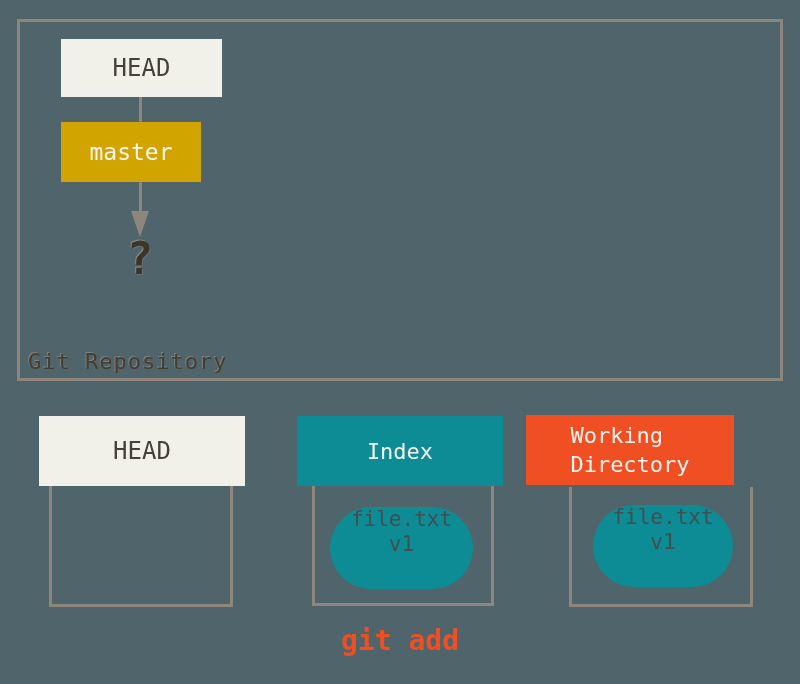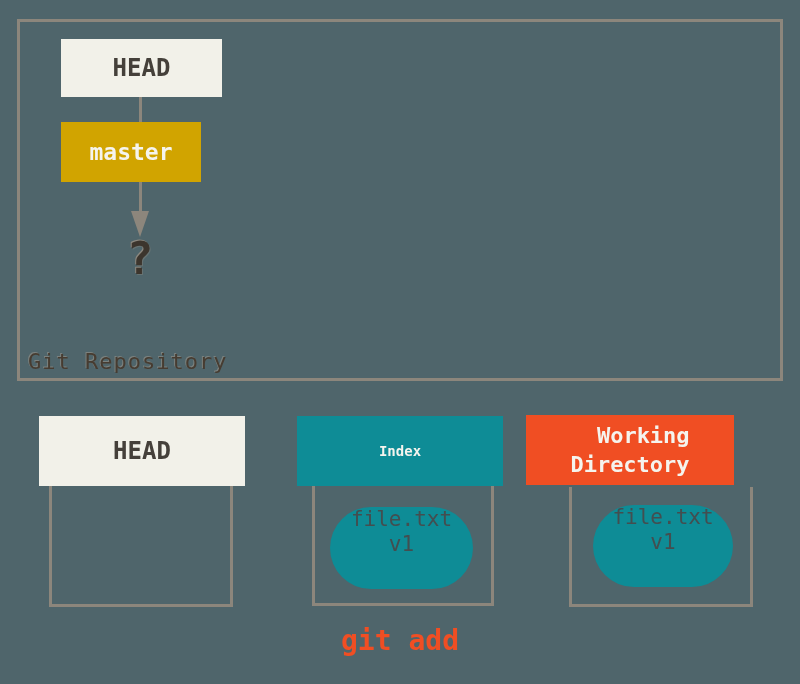--- a/index.html
+++ b/index.html
@@ -19,42 +19,41 @@
     left:17px;top:19px;width:766px;height:362px;
     border:3px solid var(--line);
   }
   .repo-label{
     position:absolute;left:8px;bottom:4px;
     font-size:22px;letter-spacing:1px;color:var(--repo-label-text);
     text-shadow:-1px -1px 0 rgba(160,153,142,0.55);
   }
   .node{
     display:flex;align-items:center;justify-content:center;
-    text-align:right;
-    font-weight:bold;
+    text-align:left;
   }
   .head-box{left:61px;top:39px;width:161px;height:58px;background:var(--cream);
     color:var(--dark-text);font-size:24px;}
   .connector{left:139px;top:97px;width:3px;height:25px;background:var(--line);}
   .master-box{left:61px;top:122px;width:140px;height:60px;background:var(--gold);
     color:var(--light-text);font-size:23px;}
   .arrow-shaft{left:139px;top:182px;width:3px;height:30px;background:var(--line);}
   .arrow-head{left:131px;top:211px;width:0;height:0;
     border-left:9px solid transparent;border-right:9px solid transparent;
     border-top:26px solid var(--line);}
   .question{
     left:110px;top:236px;width:60px;text-align:center;
     font-size:44px;font-weight:bold;line-height:46px;color:var(--question-text);
     text-shadow:-1px -1px 0 rgba(150,142,131,0.85),1px 1px 0 rgba(150,142,131,0.35);
   }
   .col-header{height:70px;}
   .header-head{left:39px;top:416px;width:206px;background:var(--cream);
     color:var(--dark-text);font-size:24px;}
   .header-index{left:297px;top:416px;width:206px;background:var(--teal);
-    color:var(--light-text);font-size:14px;}
+    color:var(--light-text);font-size:22px;}
   .header-wd{left:526px;top:415px;width:208px;background:var(--red);
     color:var(--light-text);font-size:22px;line-height:29px;}
   .outline{
     border:3px solid var(--line);border-top:none;
   }
   .outline-head{left:49px;top:486px;width:184px;height:121px;}
   .outline-index{left:312px;top:486px;width:182px;height:120px;}
   .outline-wd{left:569px;top:487px;width:184px;height:120px;}
   .blob{
     background:var(--teal);border-radius:41px;

